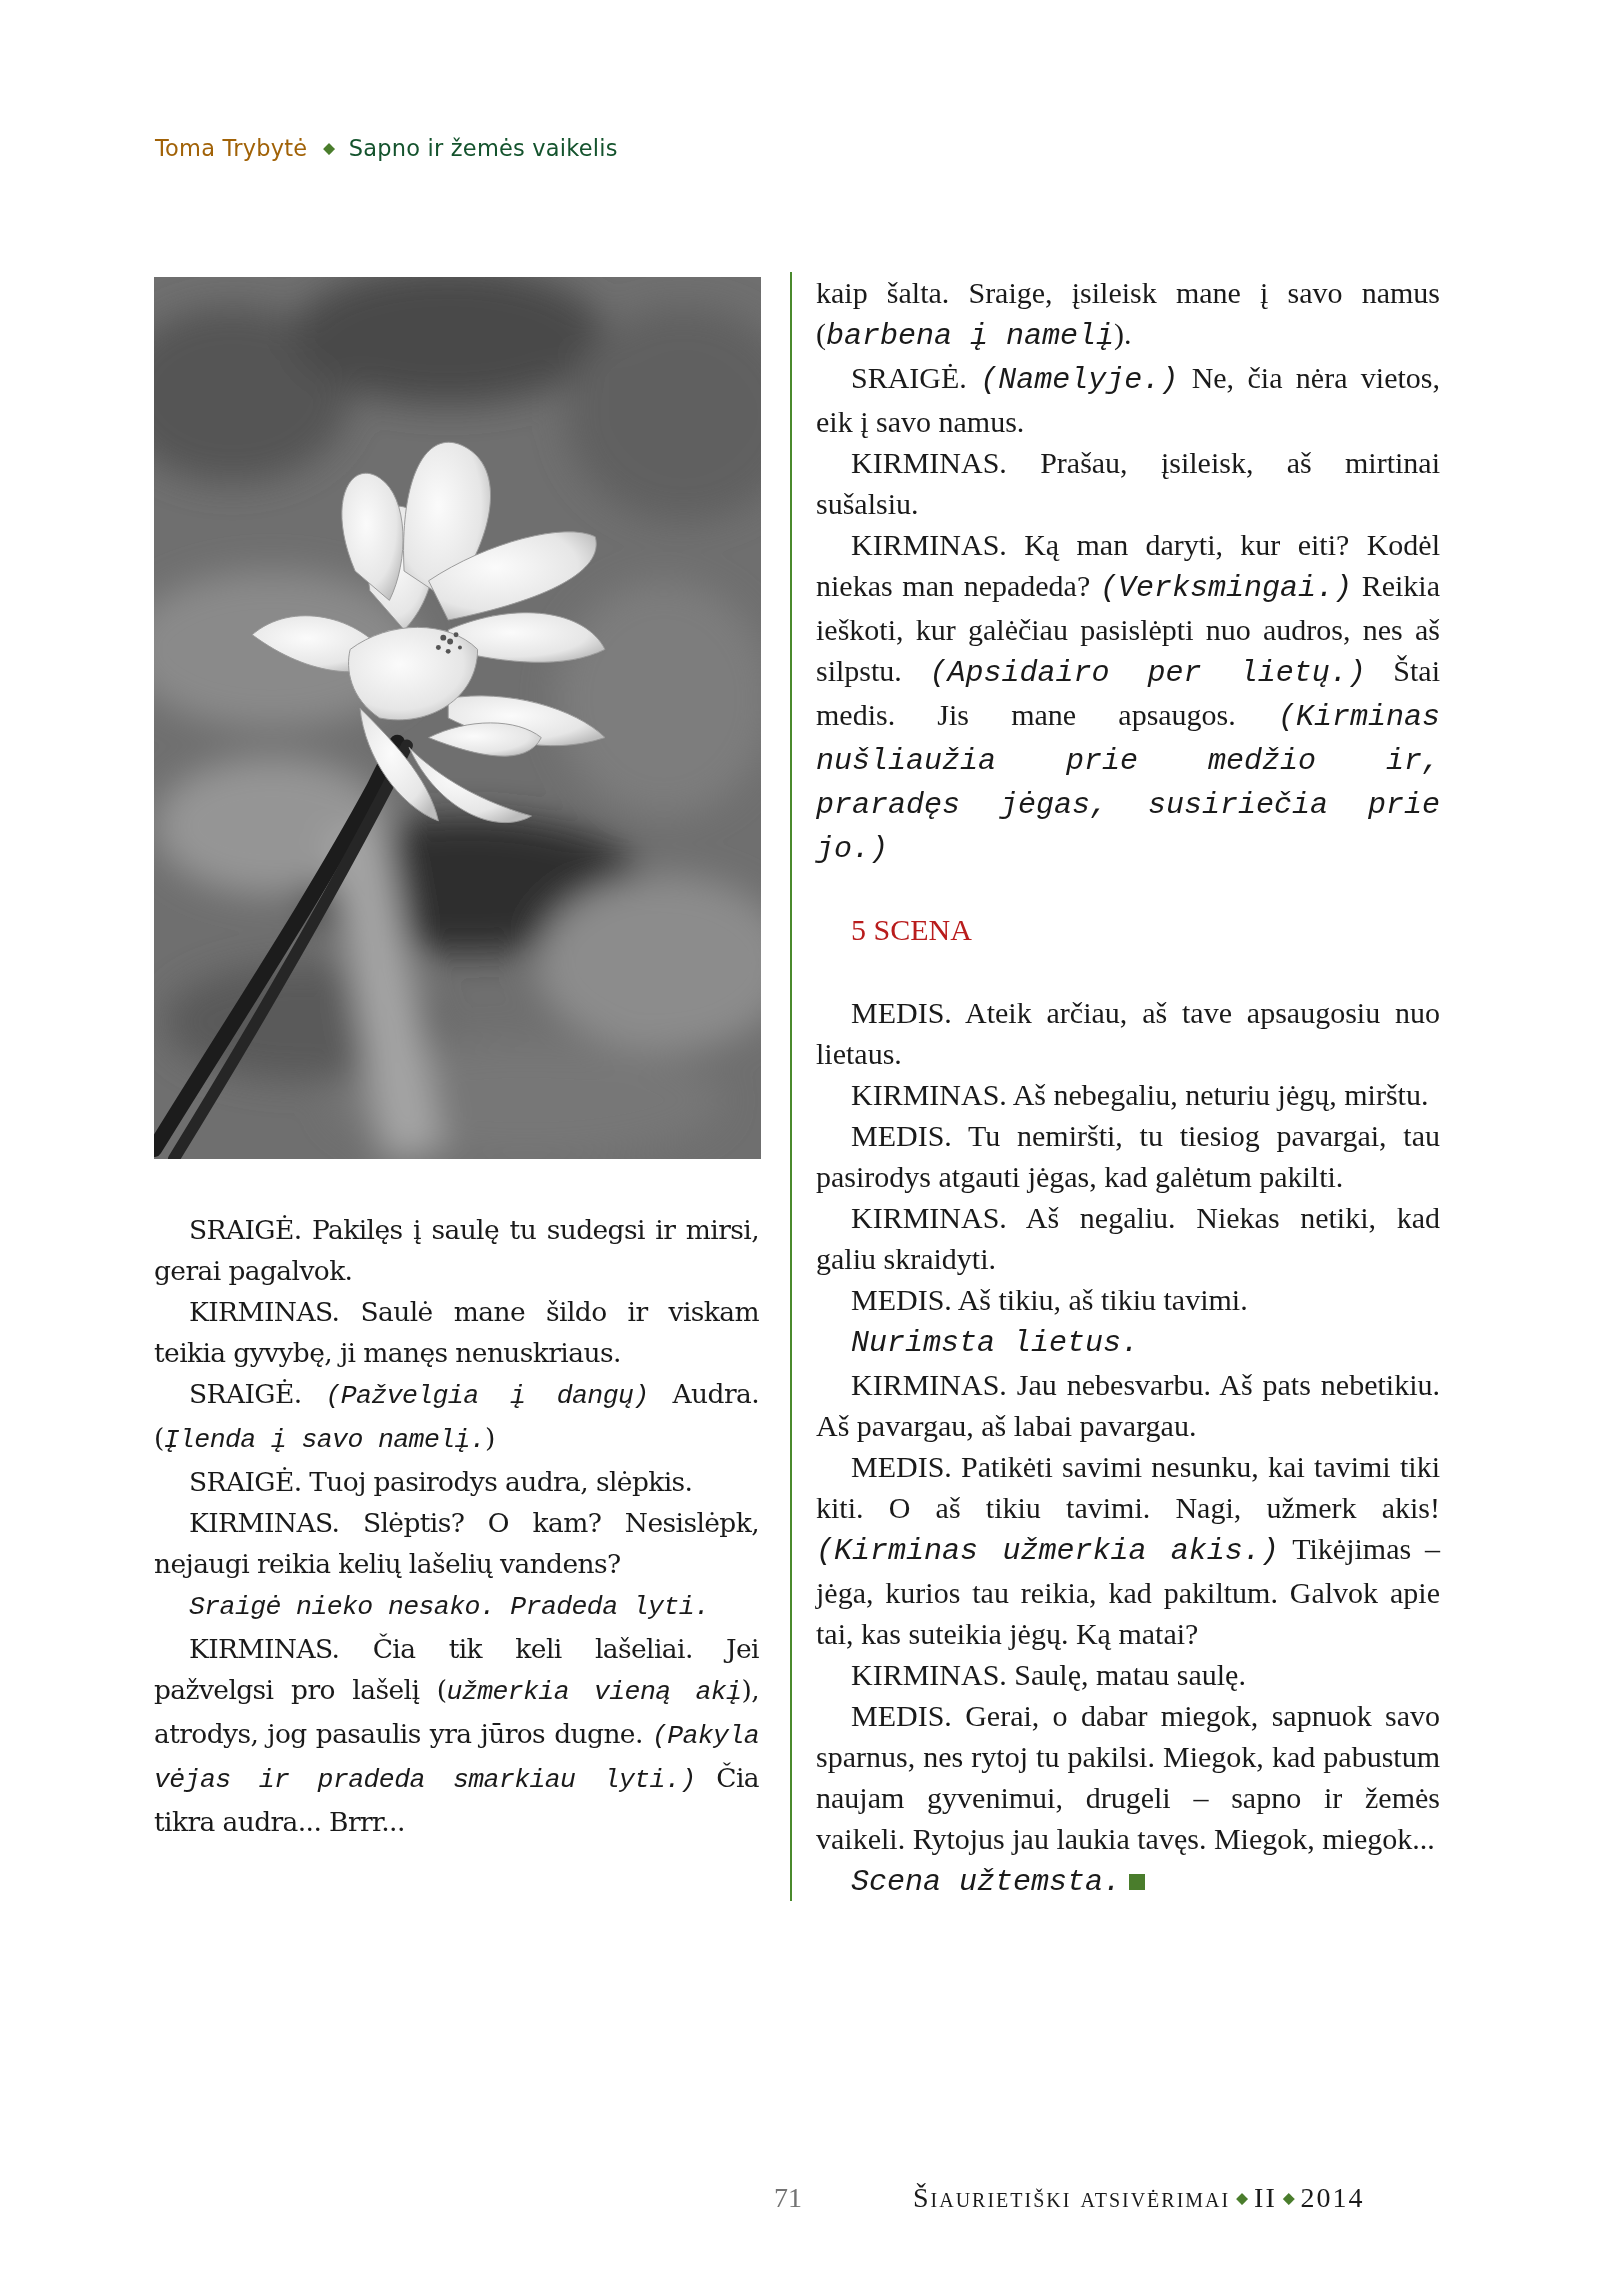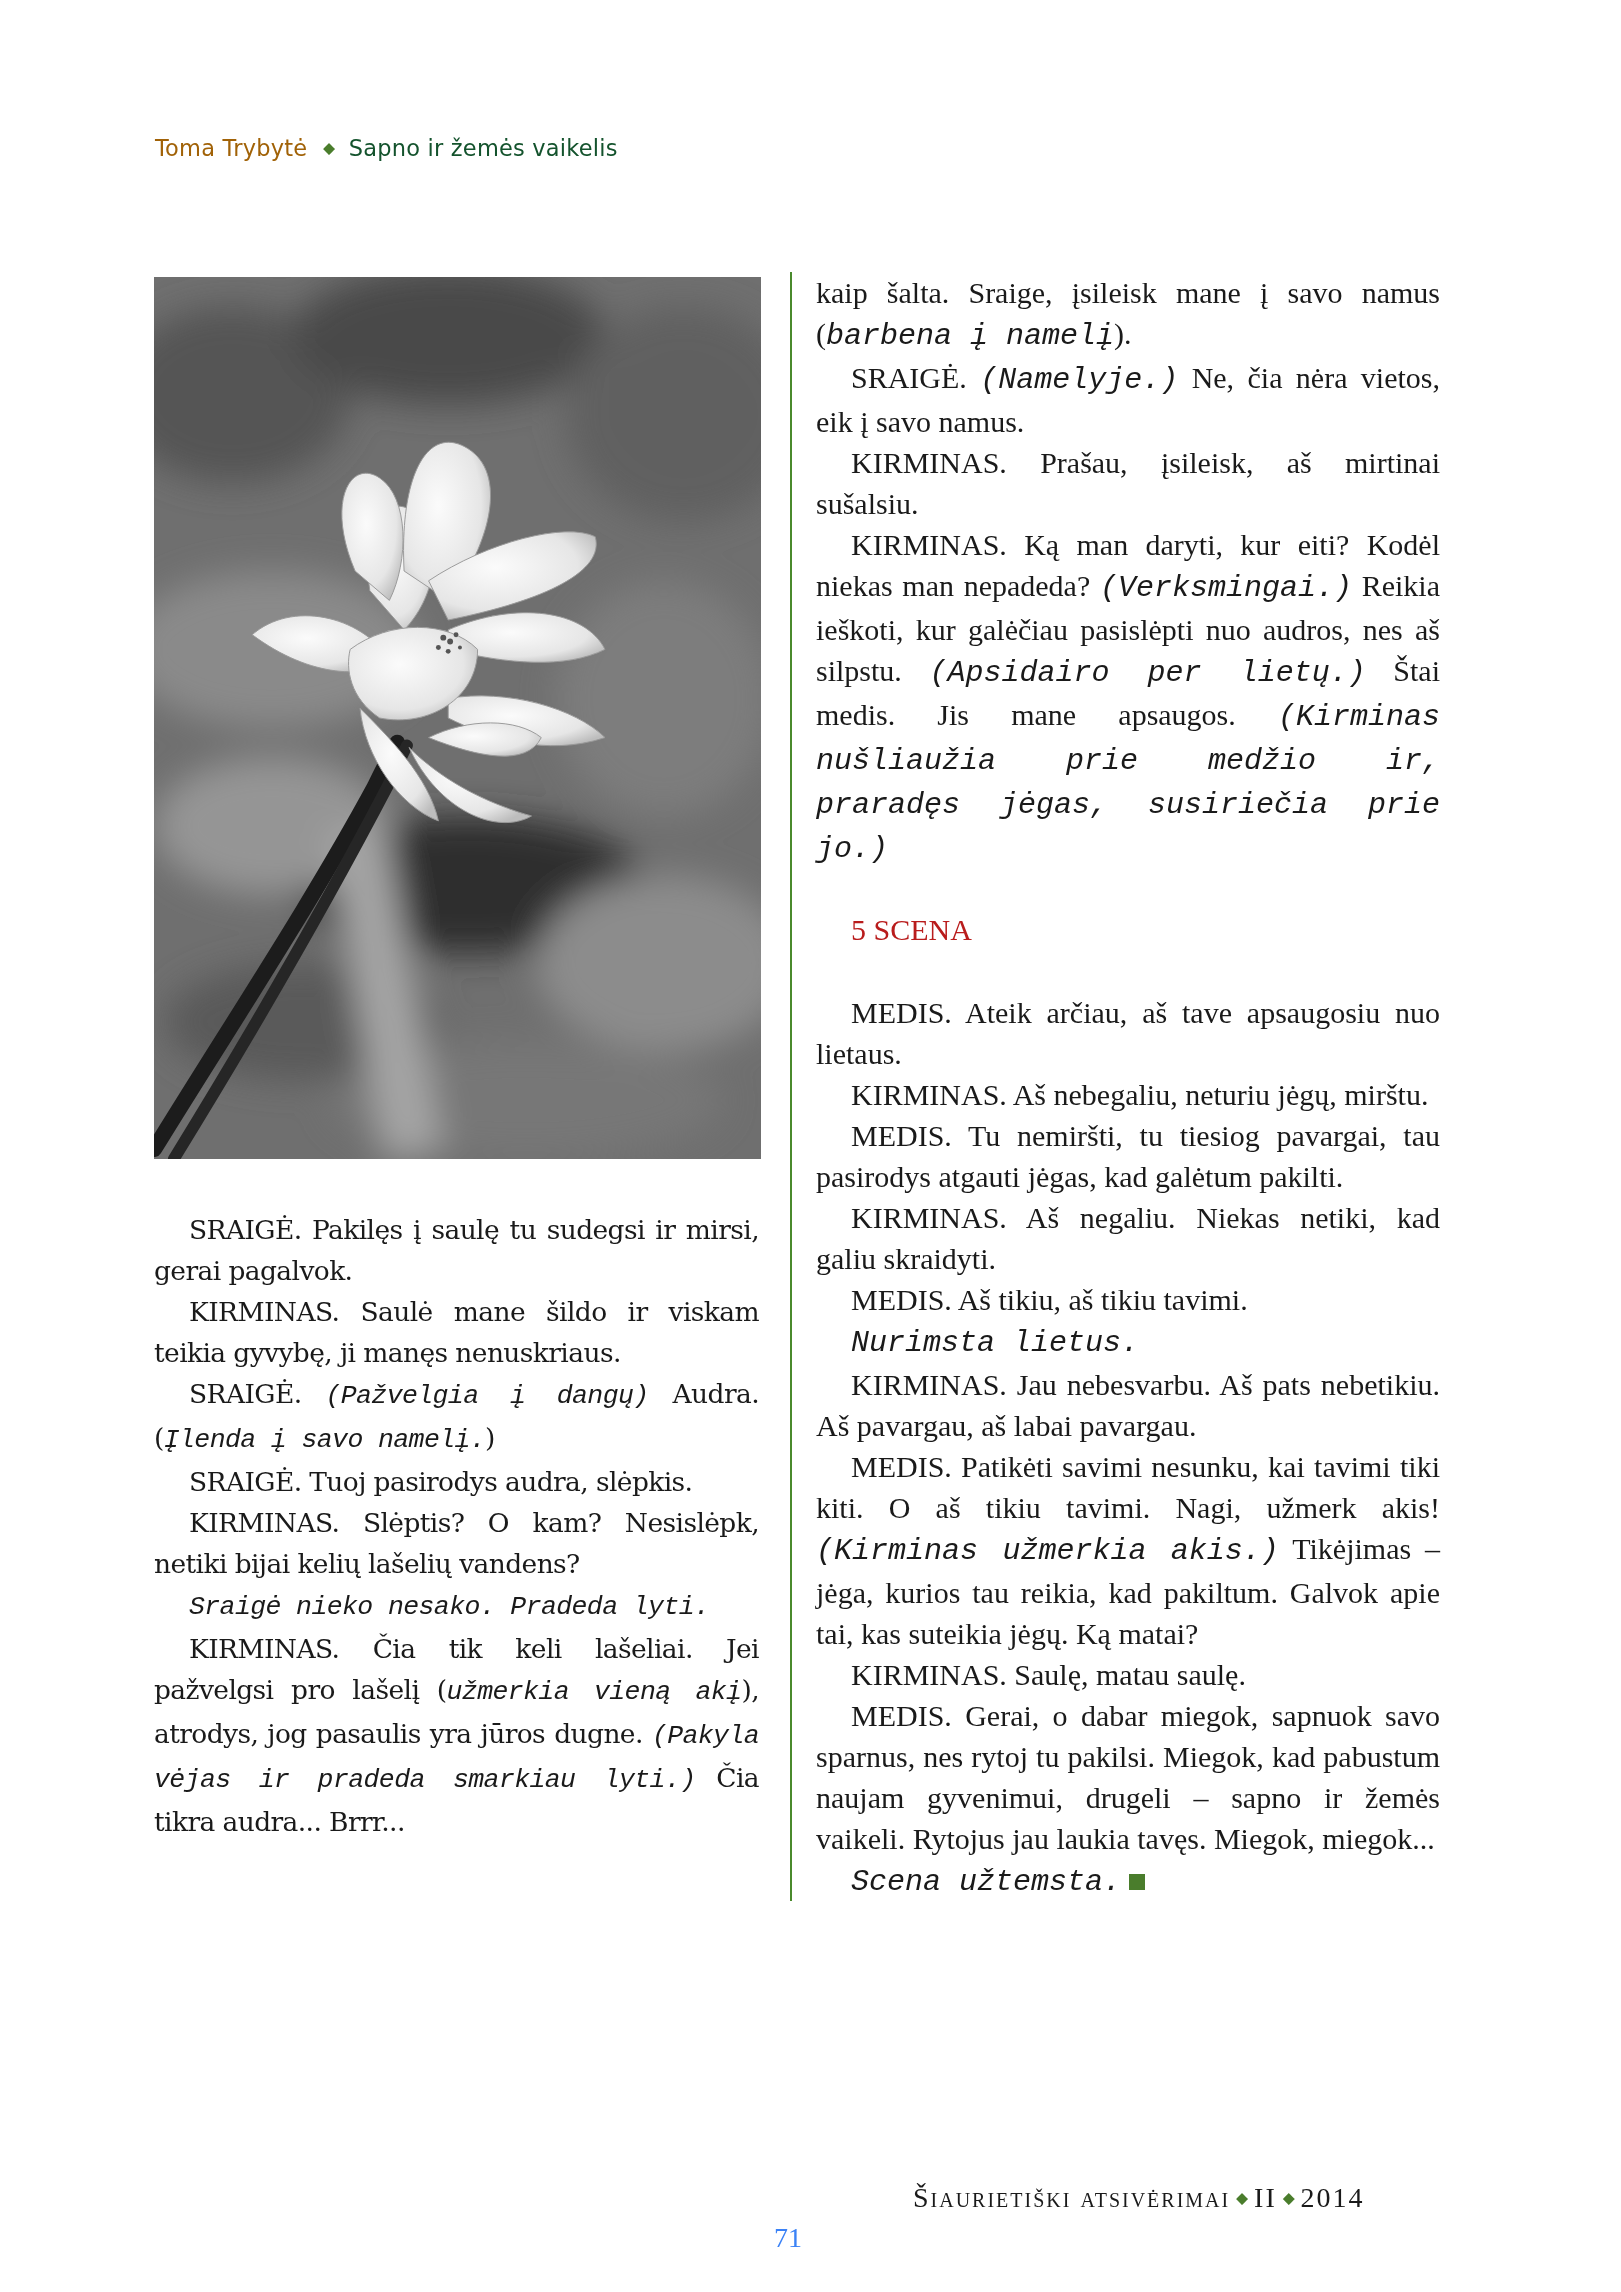--- a/index.html
+++ b/index.html
@@ -20,21 +20,21 @@
   .col-left { left: 154px; top: 1209px; width: 605px; }
   .col-right { left: 816px; top: 272px; width: 624px; }
   .col-left { font-family: "DejaVu Serif", "Liberation Serif", serif; font-size: 26.5px; letter-spacing: -0.6px; }
   .col p { margin: 0; }
   .col p.ind { text-indent: 35px; }
   .col .it { font-style: italic; font-family: Liberation Mono, monospace; }
   .scene-heading { color: #b91c1c; text-indent: 35px; margin: 39px 0 42px 0 !important; }
   .end-mark { display: inline-block; width: 15.7px; height: 15.7px; background: #4a7d2c; margin-left: 7.8px; vertical-align: 0px; }
 
   .folio { position: absolute; top: 2182px; font-size: 28px; white-space: nowrap; }
-  .page-number { left: 774px; color: #3b82f6; margin-top: 40px; }
+  .page-number { left: 774px; color: #737373; }
   .journal { left: 913px; color: #1a1a1a; letter-spacing: 2px; font-variant: small-caps; }
   .journal .d { color: #4a7d2c; font-size: 15.7px; margin: 0 5.9px; position: relative; top: -3.9px; letter-spacing: 0; }
 </style>
 </head>
 <body>
 
 <div class="running-head">
   <span class="author">Toma Trybytė</span><span class="diamond">◆</span><span class="title">Sapno ir žemės vaikelis</span>
 </div>
 
@@ -90,21 +90,21 @@
   </svg>
 </div>
 
 <div class="divider"></div>
 
 <div class="col col-left" id="col-left">
     <p class="ind"><span>SRAIGĖ. Pakilęs į saulę tu sudegsi ir mirsi, gerai pagalvok.</span></p>
     <p class="ind"><span>KIRMINAS. Saulė mane šildo ir viskam teikia gyvybę, ji manęs nenuskriaus.</span></p>
     <p class="ind"><span>SRAIGĖ. </span><span class="it">(Pažvelgia į dangų)</span><span> Audra. (</span><span class="it">Įlenda į savo namelį.</span><span>)</span></p>
     <p class="ind"><span>SRAIGĖ. Tuoj pasirodys audra, slėpkis.</span></p>
-    <p class="ind"><span>KIRMINAS. Slėptis? O kam? Nesislėpk, netiki bijai kelių lašelių vandens?</span></p>
+    <p class="ind"><span>KIRMINAS. Slėptis? O kam? Nesislėpk, nejaugi reikia kelių lašelių vandens?</span></p>
     <p class="ind"><span class="it">Sraigė nieko nesako. Pradeda lyti.</span></p>
     <p class="ind"><span>KIRMINAS. Čia tik keli lašeliai. Jei pažvelgsi pro lašelį (</span><span class="it">užmerkia vieną akį</span><span>), atrodys, jog pasaulis yra jūros dugne. </span><span class="it">(Pakyla vėjas ir pradeda smarkiau lyti.)</span><span> Čia tikra audra... Brrr...</span></p>
   </div>
 
 <div class="col col-right">
   <div id="col-right-a">
       <p><span>kaip šalta. Sraige, įsileisk mane į savo namus (</span><span class="it">barbena į namelį</span><span>).</span></p>
       <p class="ind"><span>SRAIGĖ. </span><span class="it">(Namelyje.)</span><span> Ne, čia nėra vietos, eik į savo namus.</span></p>
       <p class="ind"><span>KIRMINAS. Prašau, įsileisk, aš mirtinai sušalsiu.</span></p>
       <p class="ind"><span>KIRMINAS. Ką man daryti, kur eiti? Kodėl niekas man nepadeda? </span><span class="it">(Verksmingai.)</span><span> Reikia ieškoti, kur galėčiau pasislėpti nuo audros, nes aš silpstu. </span><span class="it">(Apsidairo per lietų.)</span><span> Štai medis. Jis mane apsaugos. </span><span class="it">(Kirminas nušliaužia prie medžio ir, praradęs jėgas, susiriečia prie jo.)</span></p>

